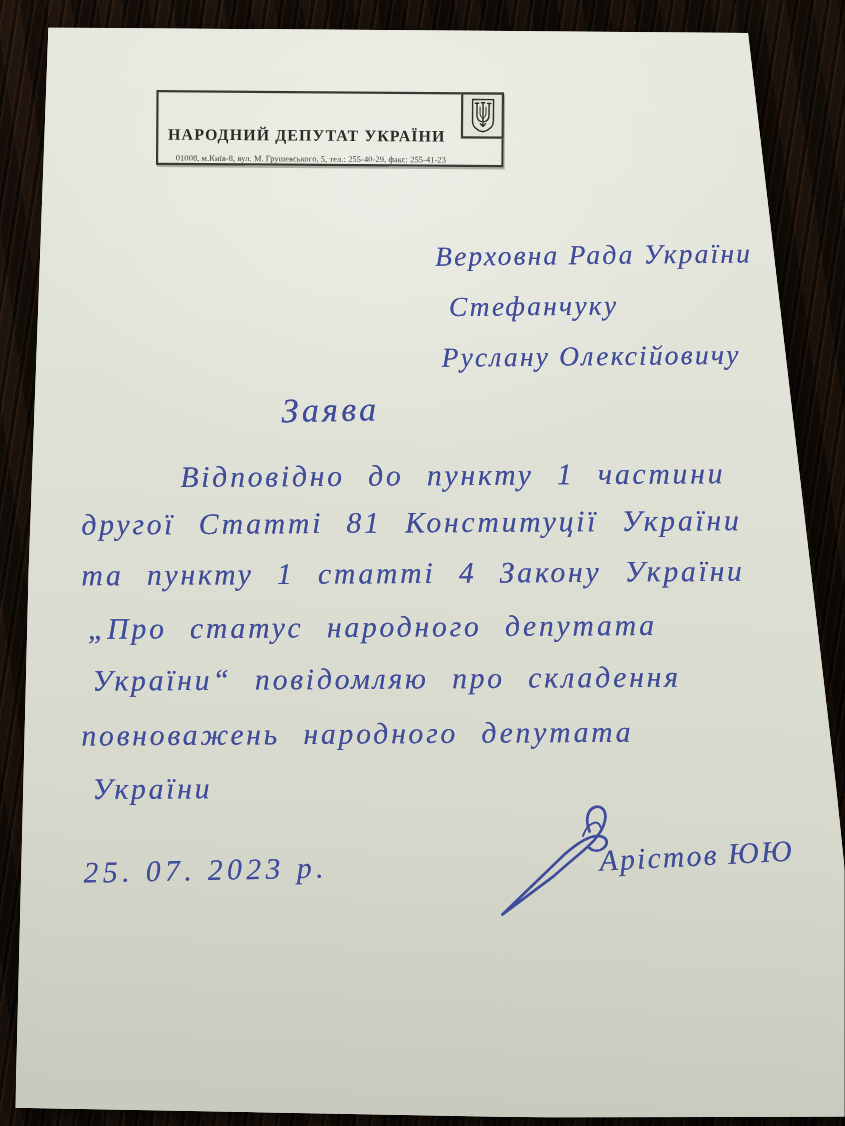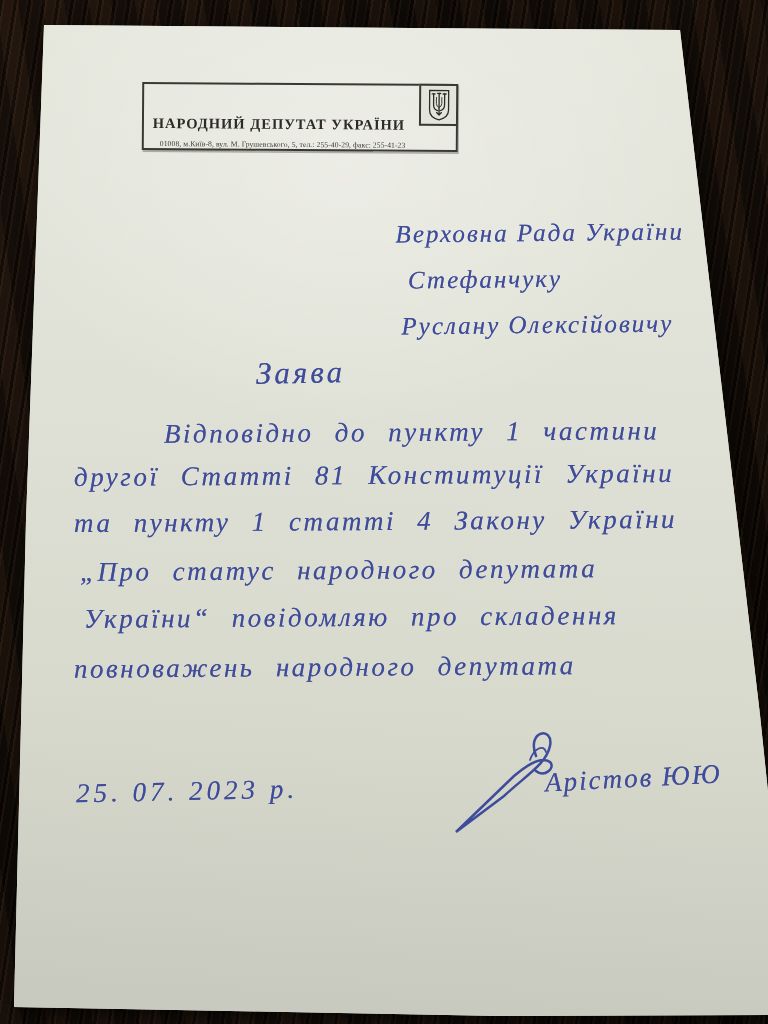--- a/index.html
+++ b/index.html
@@ -118,20 +118,21 @@
       </div>
 
       <div class="hw doc-title">Заява</div>
 
       <div class="hw bodyline bl1">Відповідно до пункту 1 частини</div>
       <div class="hw bodyline bl2">другої Статті 81 Конституції України</div>
       <div class="hw bodyline bl3">та пункту 1 статті 4 Закону України</div>
       <div class="hw bodyline bl4">„Про статус народного депутата</div>
       <div class="hw bodyline bl5">України“ повідомляю про складення</div>
       <div class="hw bodyline bl6">повноважень народного депутата</div>
+      <div class="hw bodyline bl7">України</div>
 
       <div class="hw date">25. 07. 2023 р.</div>
 
       <svg class="sig-scribble" width="132" height="112" viewBox="0 0 132 112">
         <path d="M96 30 C86 4 114 0 110 20 C106 38 88 48 64 70 L16 106 L74 50 C88 38 102 30 110 36 C116 42 104 52 96 45" fill="none" stroke="#3f4c9b" stroke-width="2.5" stroke-linecap="round"></path>
         <path d="M90 34 C94 22 104 18 106 26" fill="none" stroke="#3f4c9b" stroke-width="1.8" stroke-linecap="round"></path>
       </svg>
 
       <div class="hw sig-name">Арістов ЮЮ</div>
 

